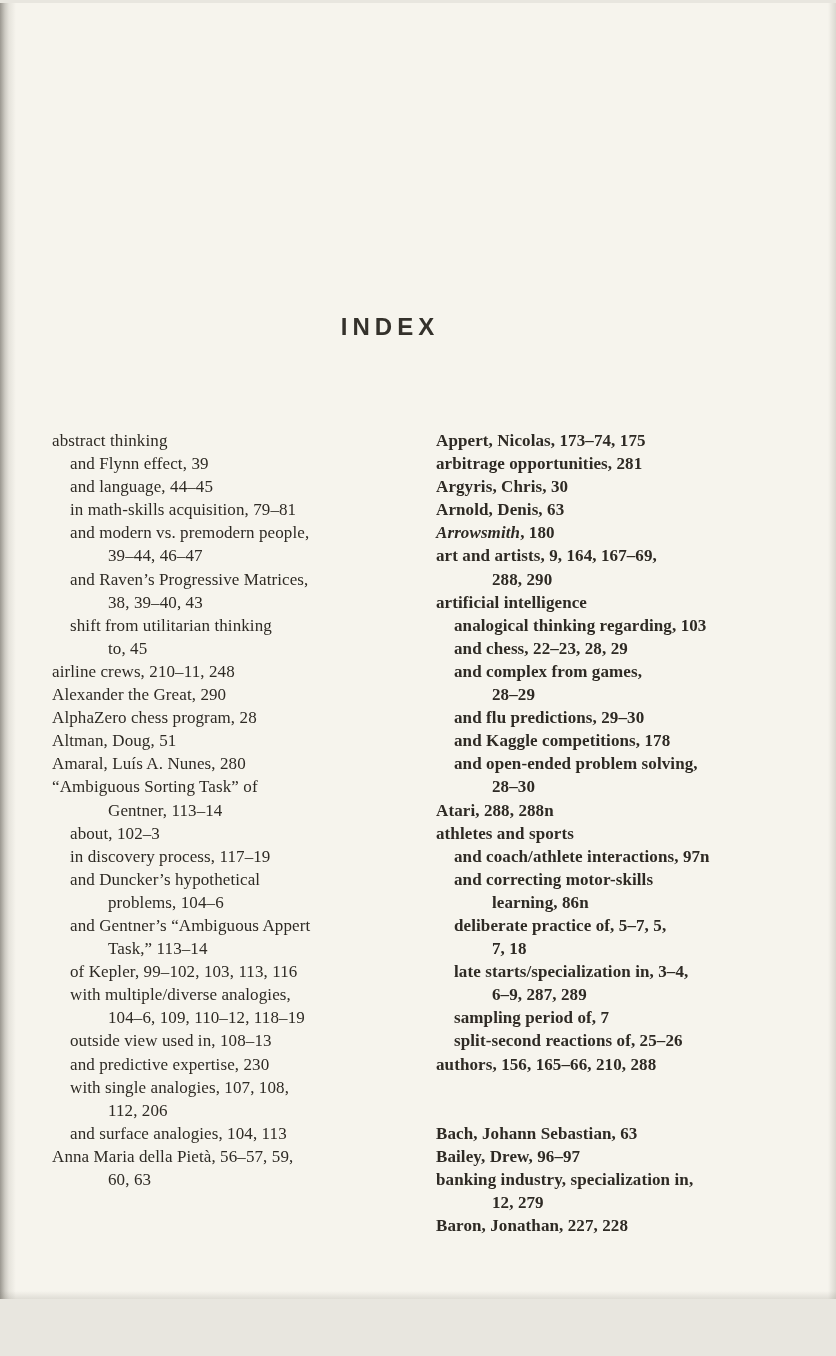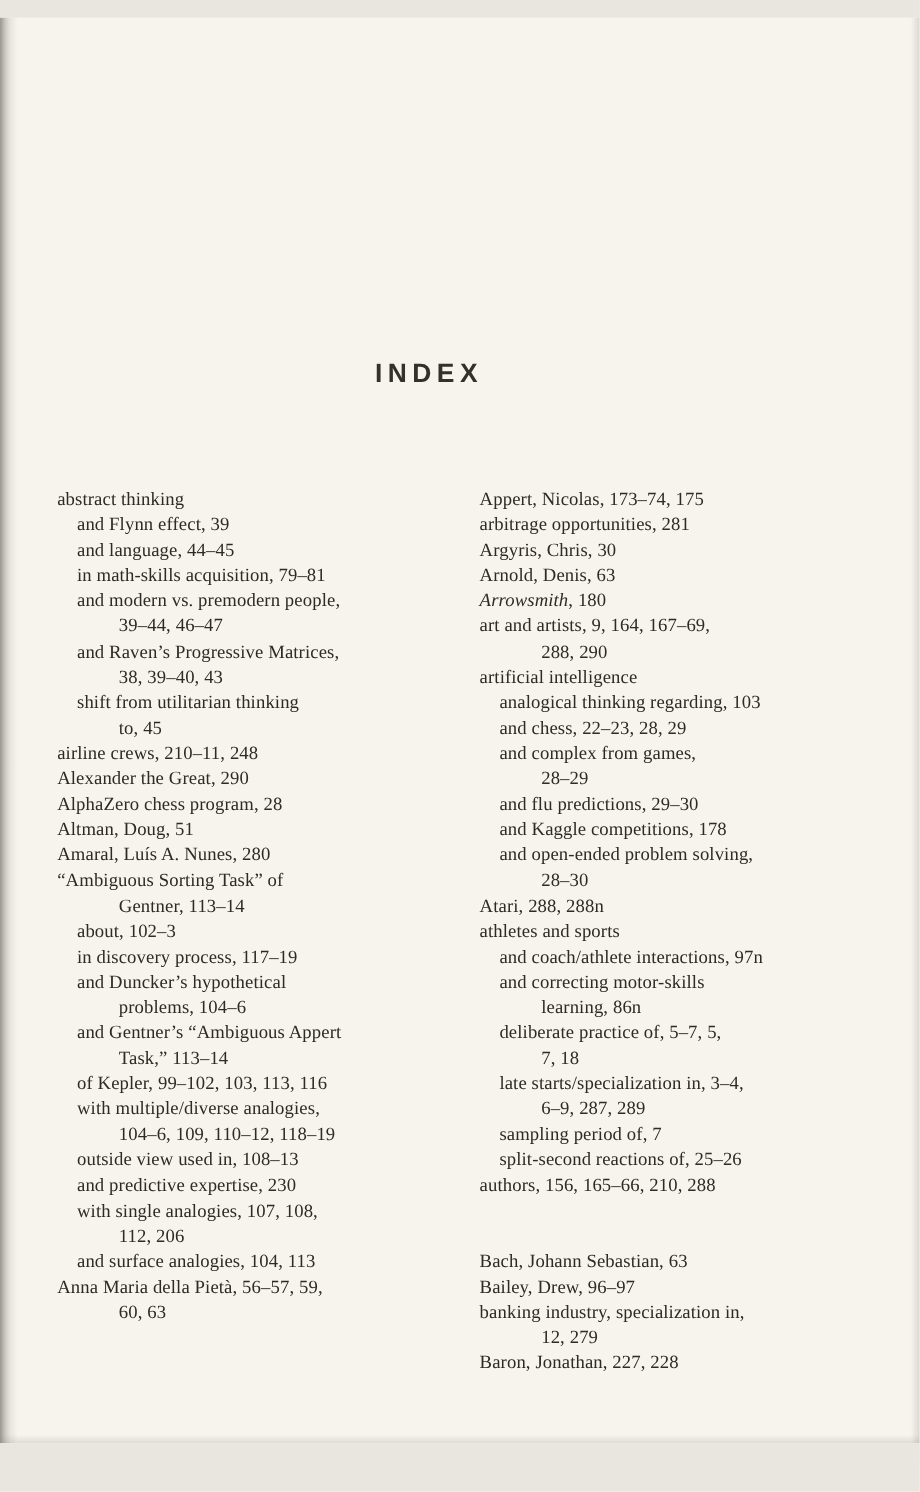--- a/index.html
+++ b/index.html
@@ -1,19 +1,19 @@
 <!DOCTYPE html>
 <html><head>
 <meta charset="utf-8">
 <style>
   html,body{margin:0;padding:0;background:#e8e6df;}
   .page{
     position:relative;
     width:836px;height:1296px;
-    margin:16px auto;
+    margin:3px auto;
     background:#f6f4ed;
     overflow:hidden;
     font-family:"Liberation Serif", serif;
     color:#2e2a24;
     box-sizing:border-box;
     padding:0 52px;
   }
   
   .edge-left{
     position:absolute;left:0;top:0;bottom:0;width:16px;
@@ -52,21 +52,21 @@
   }
   .cols{
     display:flex;
     margin-top:90px;
     gap:36px;
   }
   .col{
     box-sizing:border-box;
   }
   .col-left{width:348px;flex:0 0 348px;}
-  .col-right{flex:1 1 auto;}
+  .col-right{flex:1 1 auto;font-weight:bold;}
   .line{
     font-size:17px;
     line-height:23.1px;
     letter-spacing:0.1px;
     white-space:nowrap;
   }
   .indent-0{padding-left:0;}
   .indent-1{padding-left:18px;}
   .indent-2{padding-left:56px;}
   .spacer{height:46px;}

